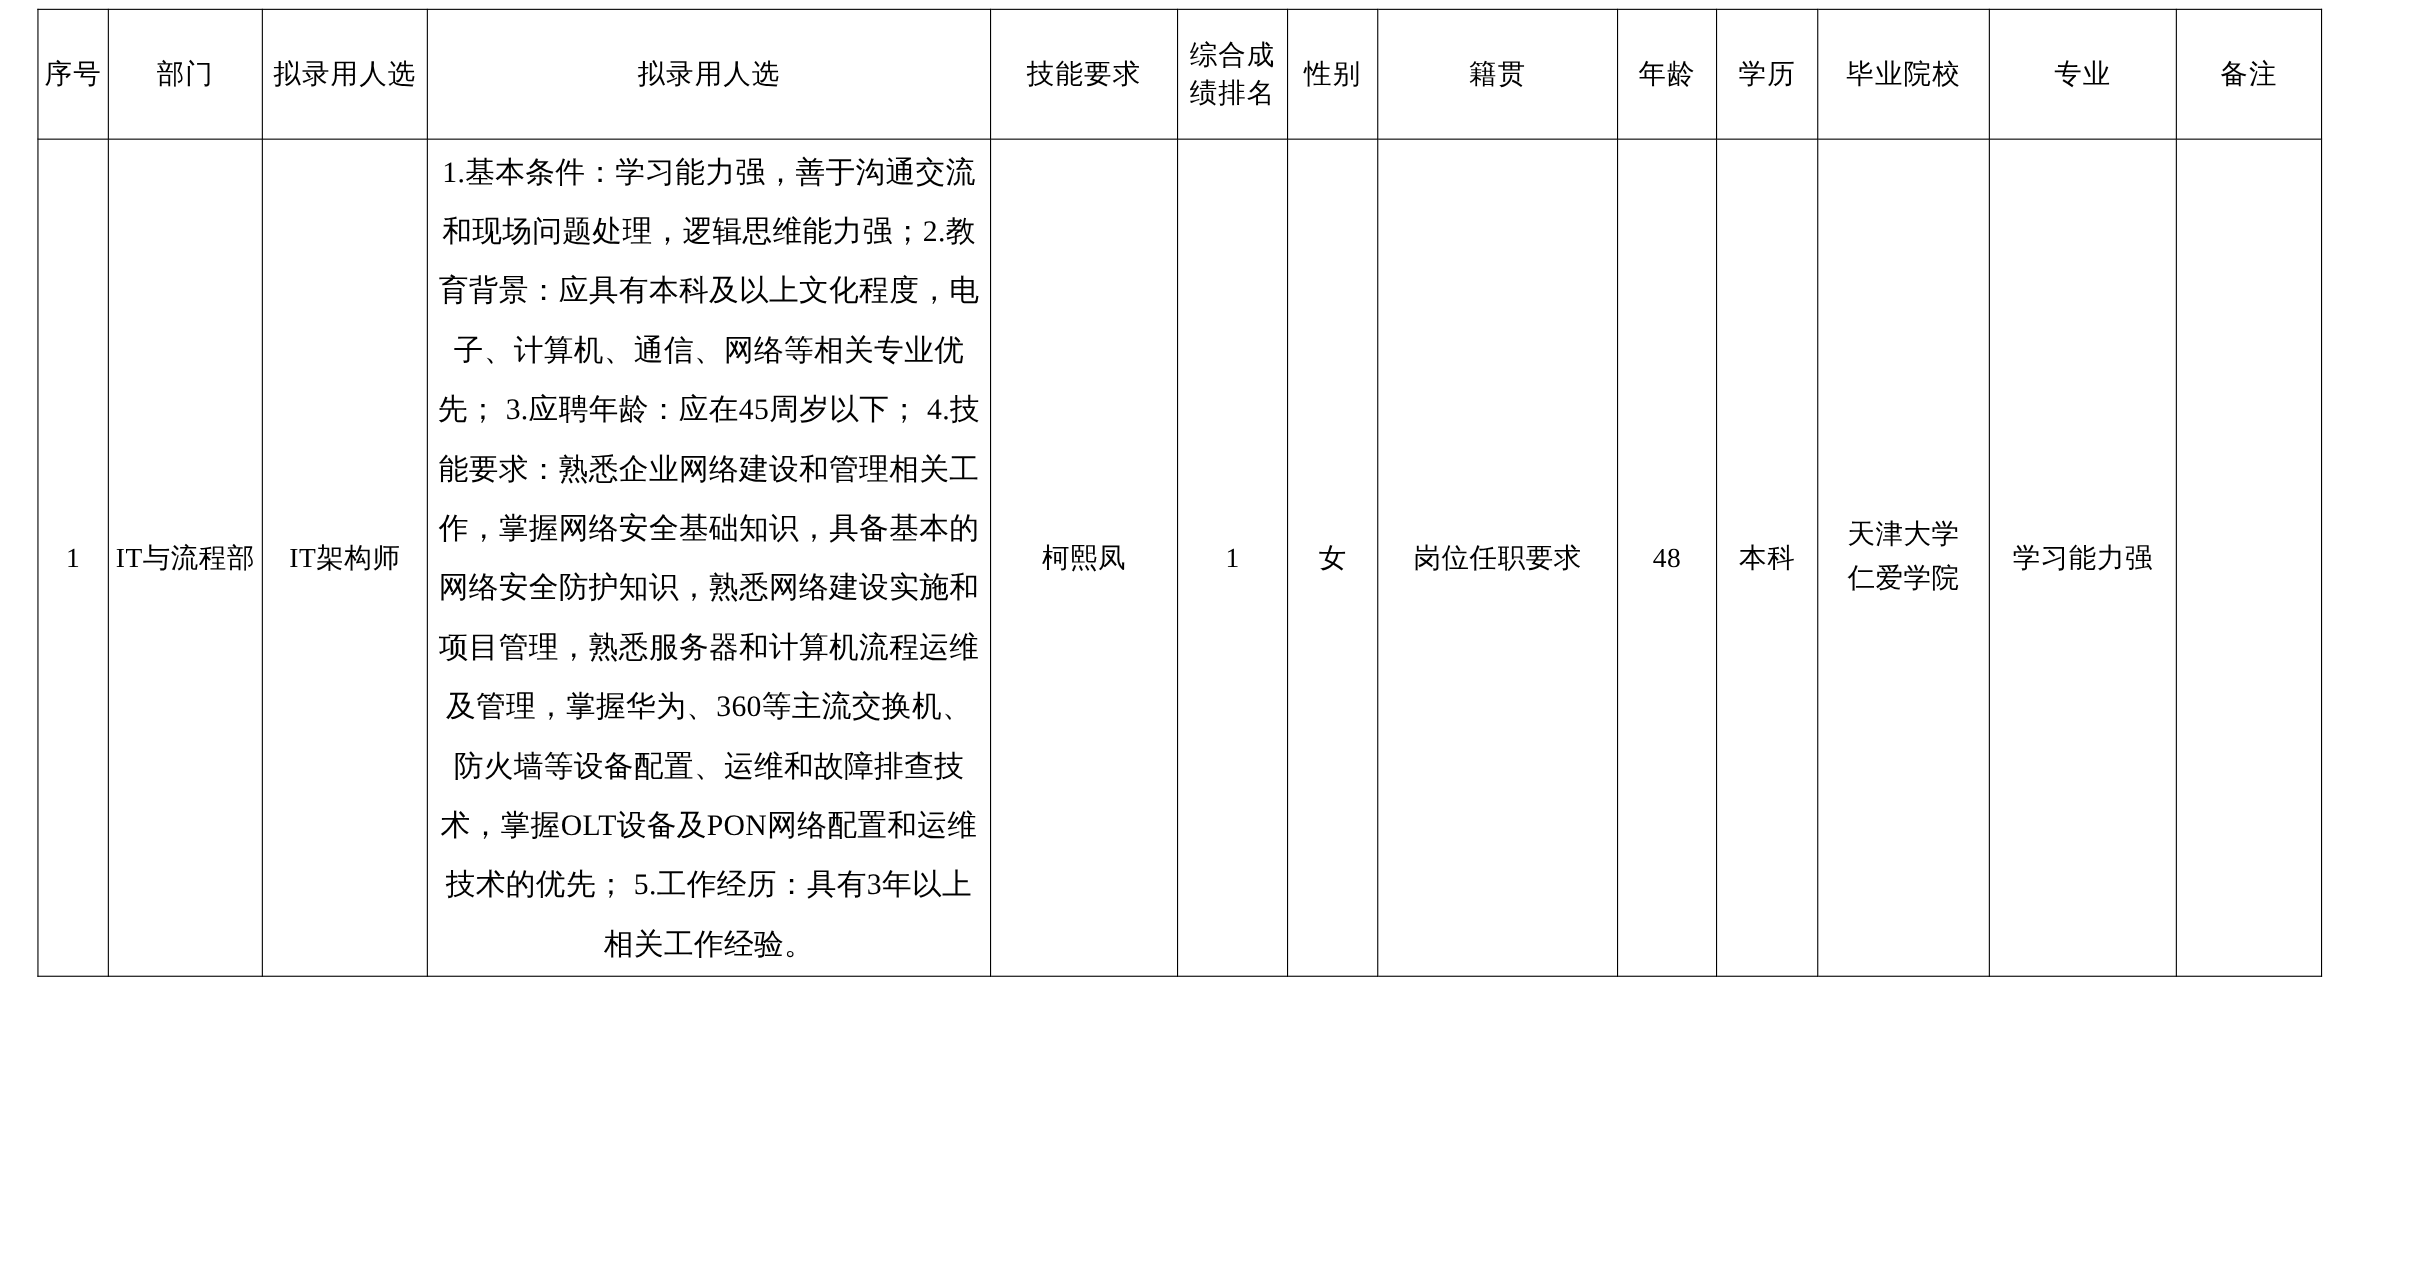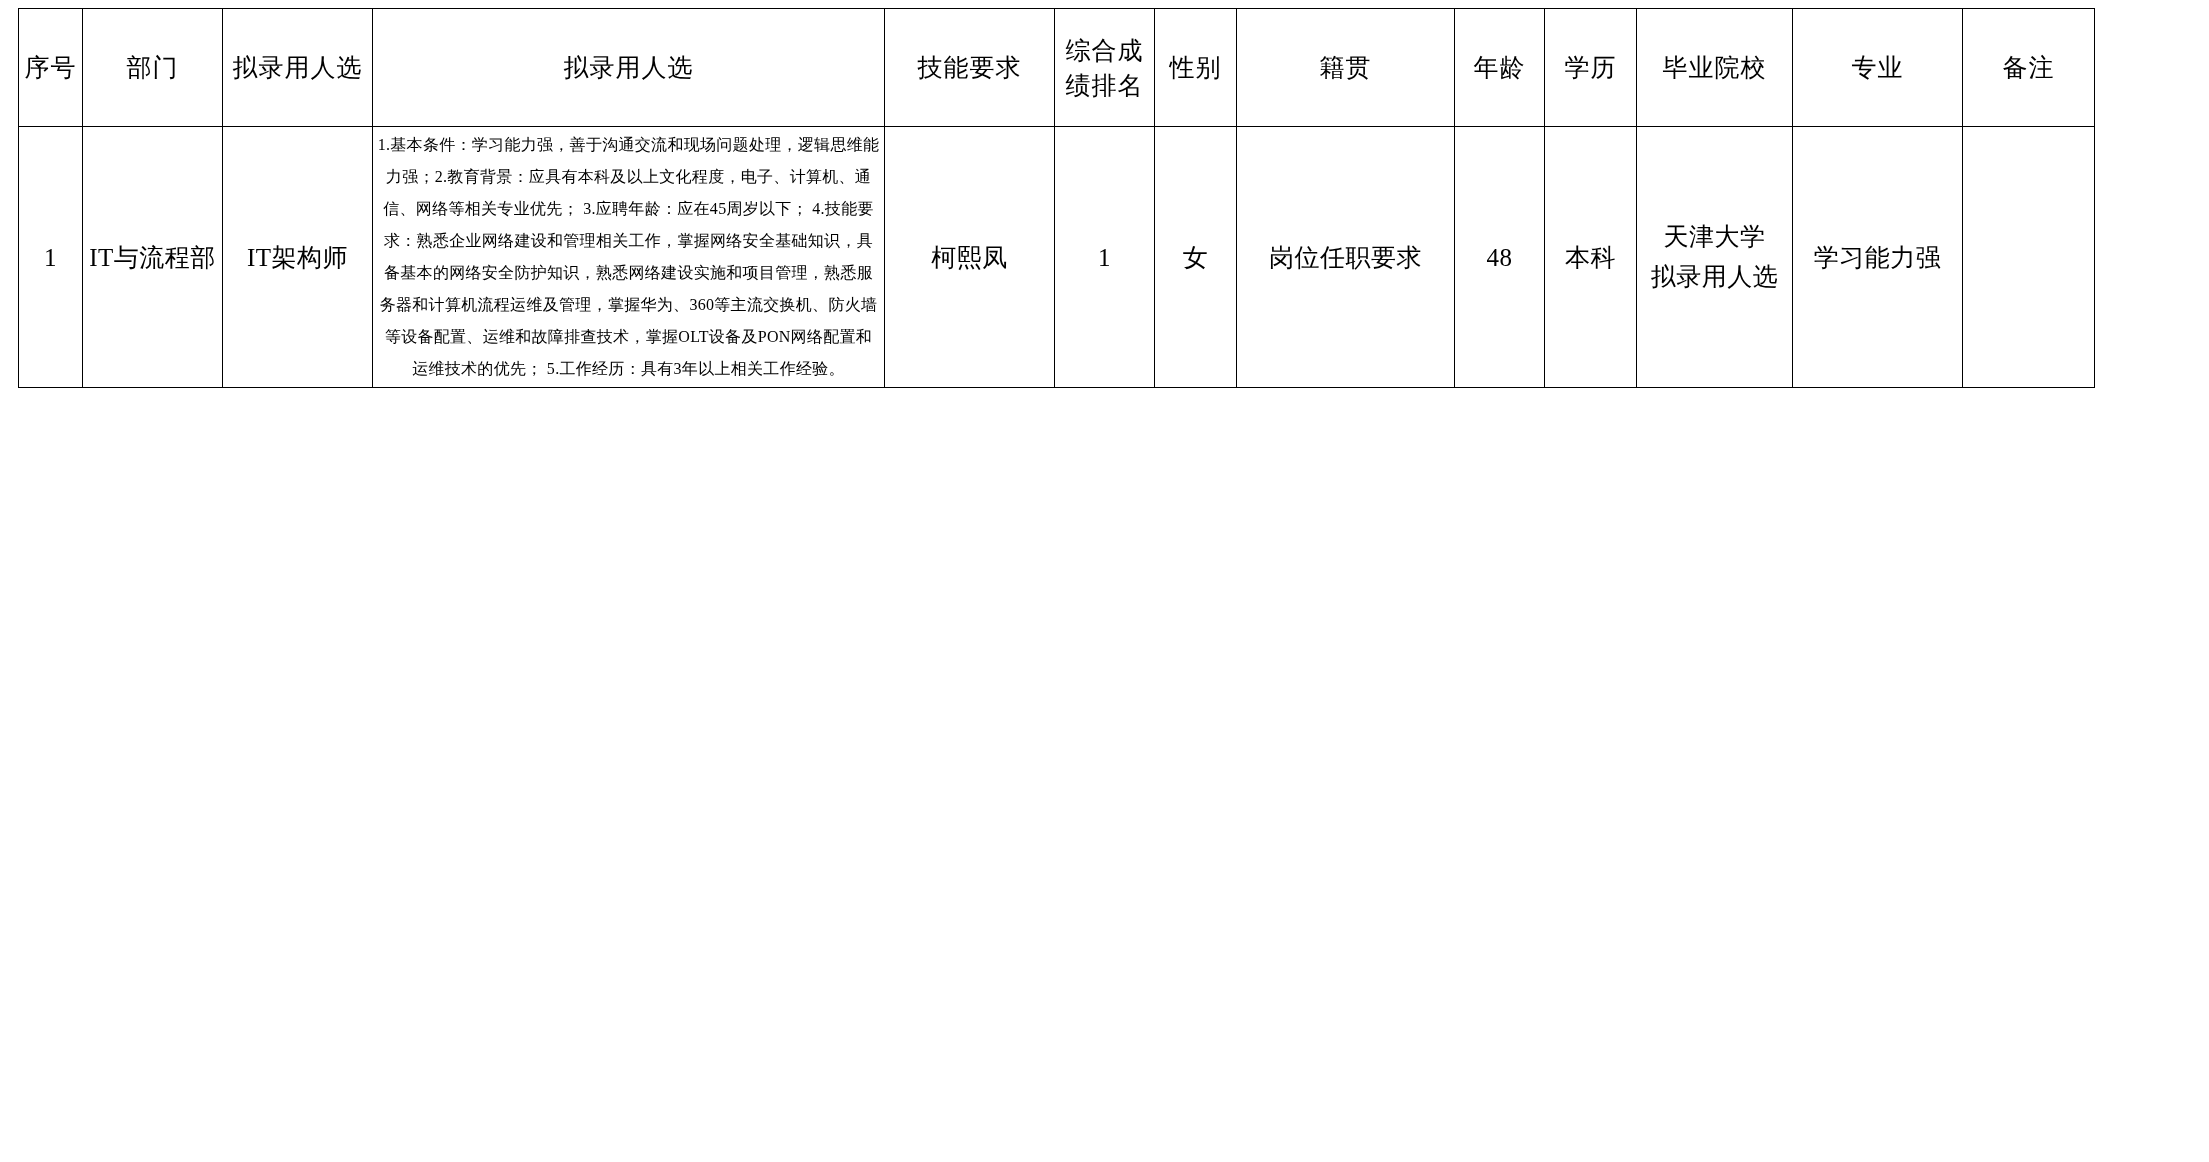--- a/index.html
+++ b/index.html
@@ -17,20 +17,21 @@
   .sheet {
     position: absolute;
     left: 18px;
     top: 8px;
     width: 2173px;
   }
   table.recruit {
     border-collapse: collapse;
     table-layout: fixed;
     width: 1870px;
+    margin-left: 16px;
   }
   table.recruit td,
   table.recruit th {
     border: 1px solid #000000;
     vertical-align: middle;
     text-align: center;
     font-weight: normal;
     padding: 2px 4px;
     box-sizing: border-box;
   }
@@ -41,21 +42,21 @@
     letter-spacing: 1px;
   }
   tbody td {
     font-size: 25px;
     line-height: 1.4;
     letter-spacing: 0.5px;
   }
   td.requirements {
     text-align: left;
     vertical-align: middle;
-    font-size: 16px;
+    font-size: 27px;
     line-height: 2.0;
     letter-spacing: 0.3px;
     padding: 10px 14px 10px 14px;
     text-align: justify;
     text-justify: inter-ideograph;
   }
   .col-seq      { width: 64px; }
   .col-dept     { width: 140px; }
   .col-post     { width: 150px; }
   .col-req      { width: 512px; }
@@ -121,19 +122,19 @@
         <td>IT与流程部</td>
         <td>IT架构师</td>
         <td class="requirements">1.基本条件：学习能力强，善于沟通交流和现场问题处理，逻辑思维能力强；2.教育背景：应具有本科及以上文化程度，电子、计算机、通信、网络等相关专业优先；  3.应聘年龄：应在45周岁以下；  4.技能要求：熟悉企业网络建设和管理相关工作，掌握网络安全基础知识，具备基本的网络安全防护知识，熟悉网络建设实施和项目管理，熟悉服务器和计算机流程运维及管理，掌握华为、360等主流交换机、防火墙等设备配置、运维和故障排查技术，掌握OLT设备及PON网络配置和运维技术的优先；  5.工作经历：具有3年以上相关工作经验。</td>
         <td>柯熙凤</td>
         <td>1</td>
         <td>女</td>
         <td>岗位任职要求</td>
         <td>48</td>
         <td>本科</td>
         <td class="school-cell">天津大学
-拟录用人选</td>
+仁爱学院</td>
         <td>学习能力强</td>
         <td></td>
       </tr>
     </tbody>
   </table>
 </div>
 
 </body></html>

